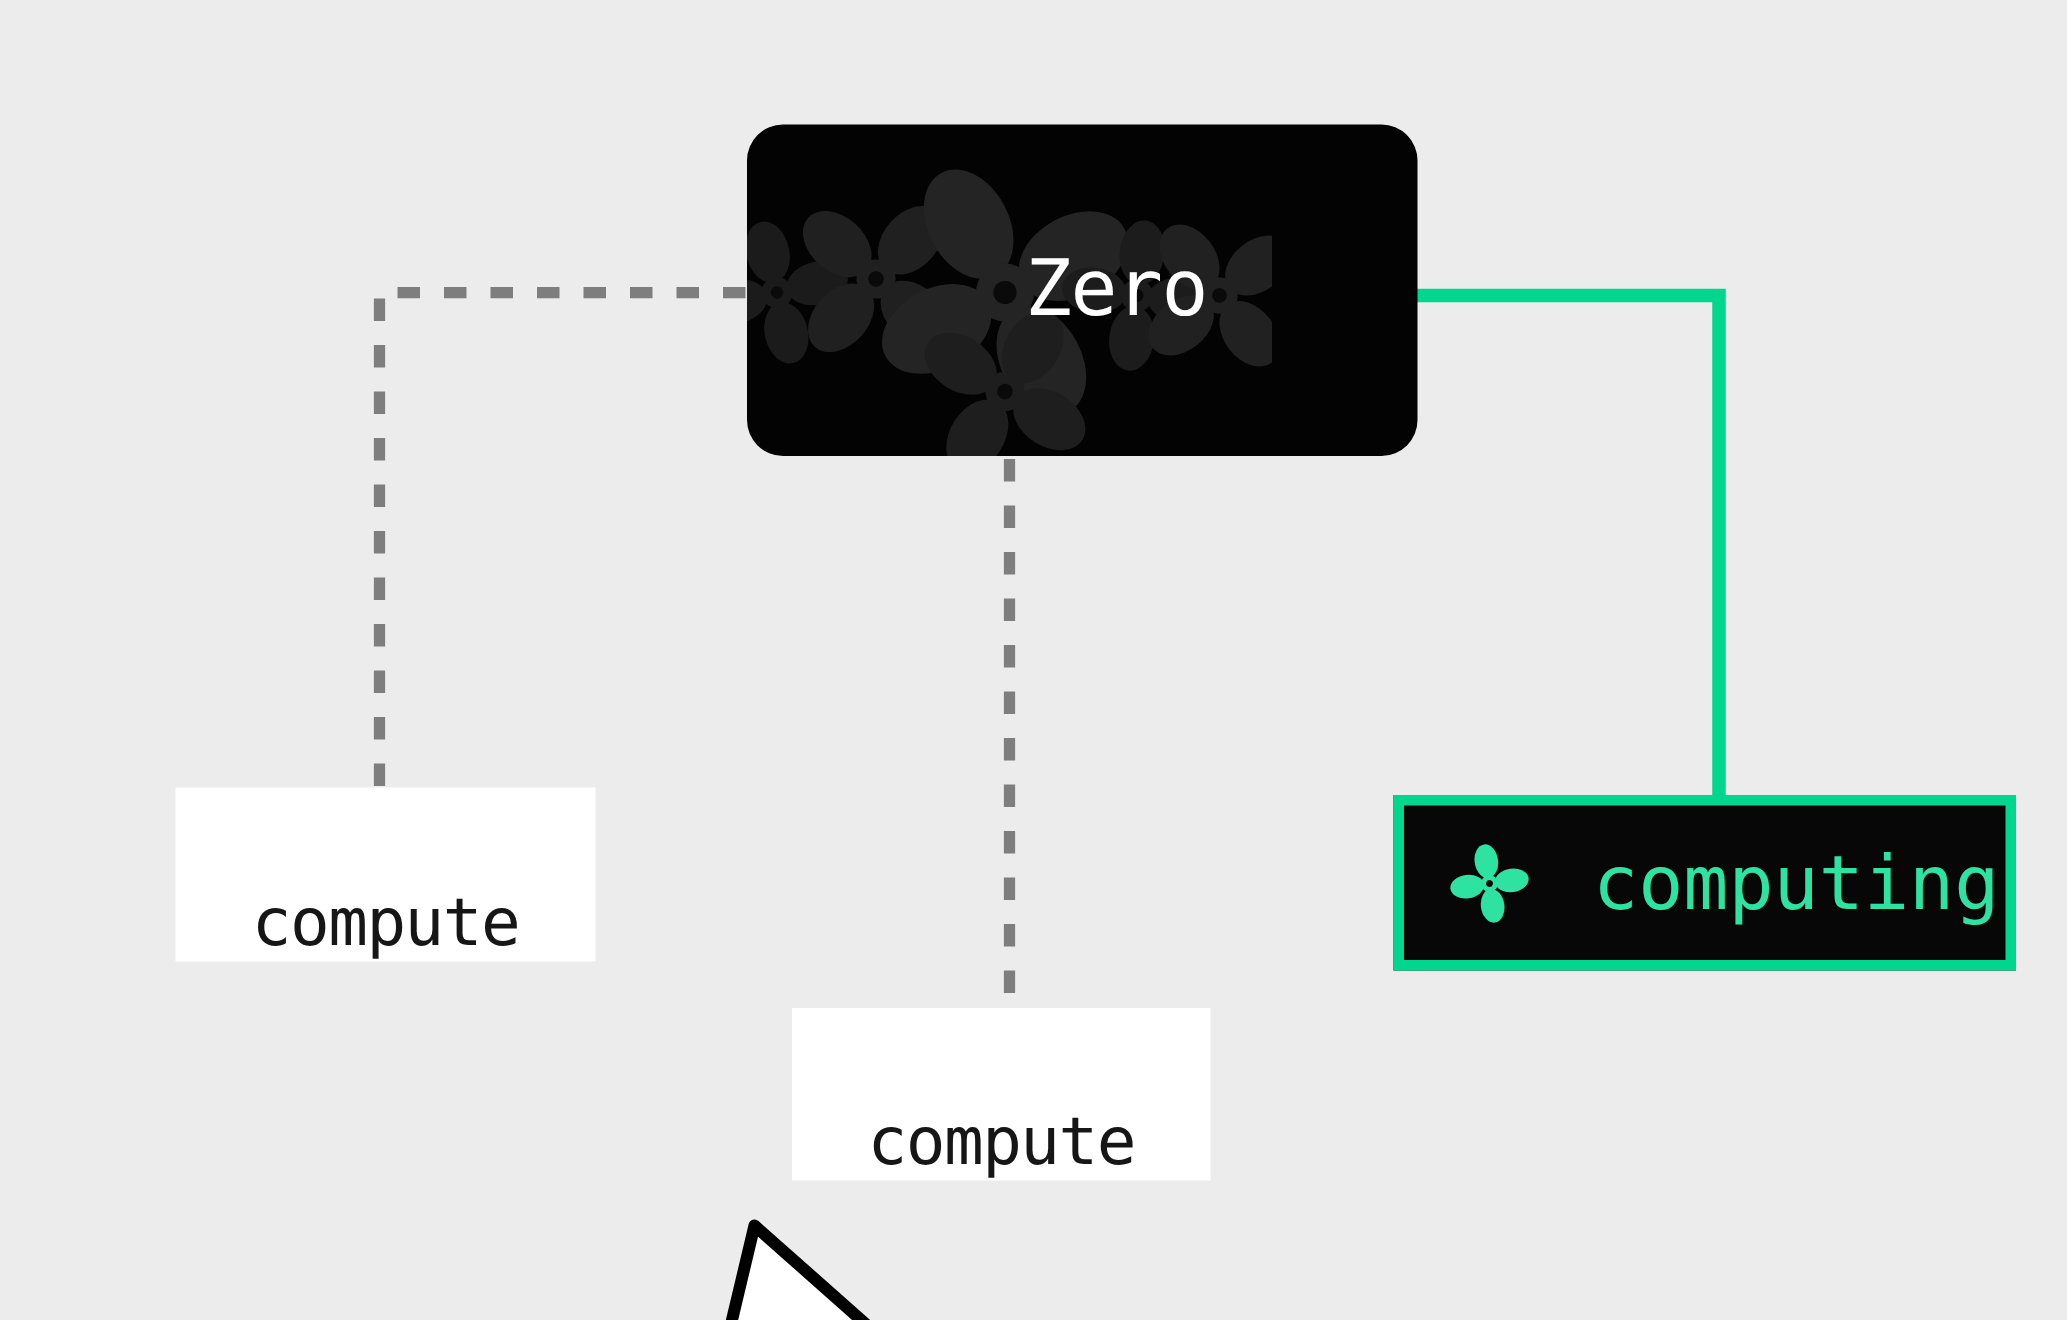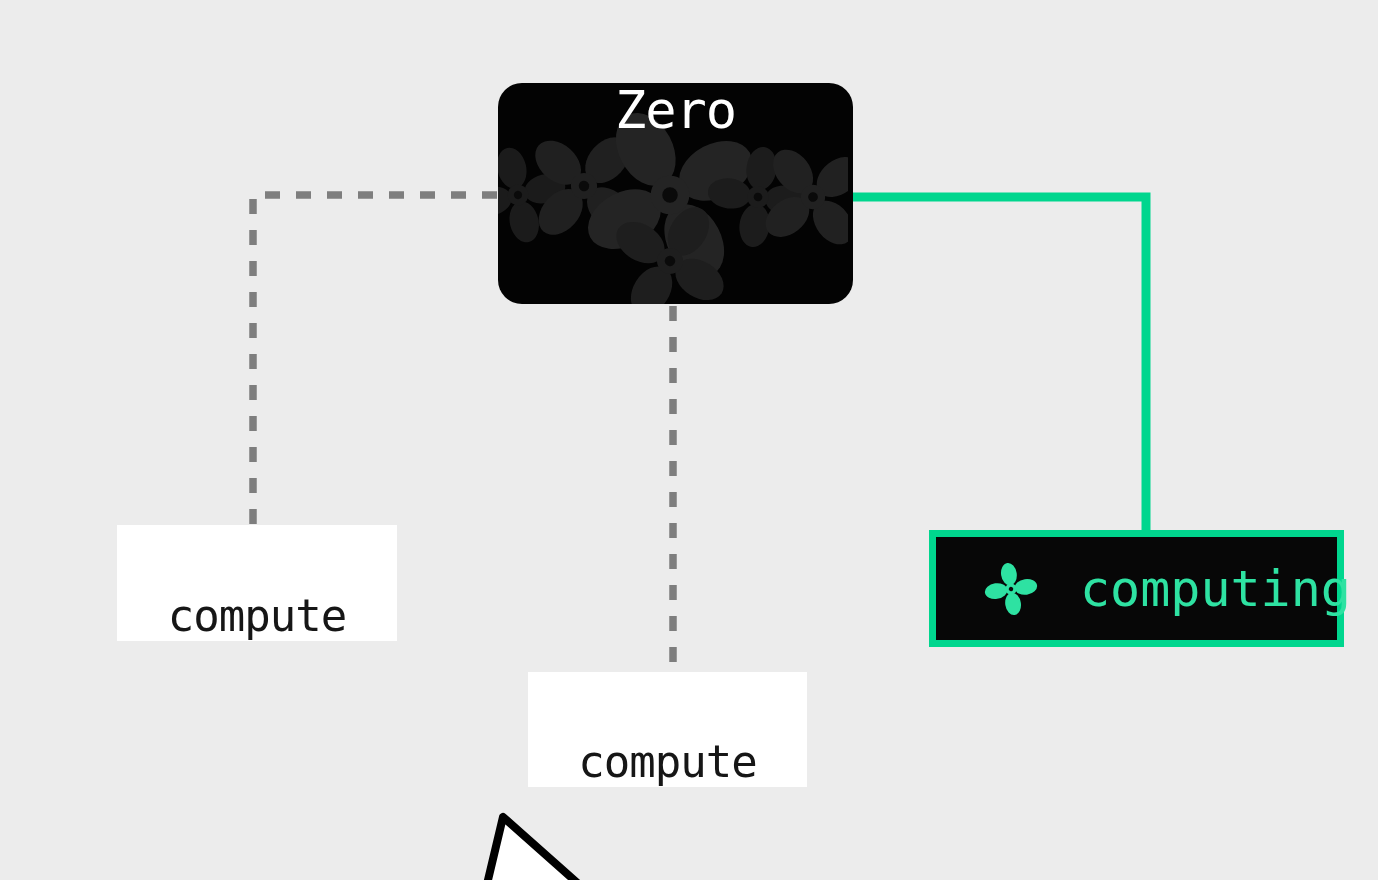--- a/index.html
+++ b/index.html
@@ -19,26 +19,28 @@
     position: absolute;
     left: 0; top: 0;
     width: 1378px;
     height: 880px;
     pointer-events: none;
   }
   
   .cluster-box {
     position: absolute;
     left: 498px; top: 83px;
-    width: 355px; height: 221px;
+    width: 402px; height: 221px;
     background: #030303;
     border-radius: 24px;
     overflow: hidden;
     display: flex;
+    align-items: center;
     justify-content: center;
+    padding-left: 45px;
   }
   .cluster-fans {
     position: absolute;
     left: 0; top: 0;
     width: 350px; height: 221px;
   }
   .cluster-label {
     position: relative;
     color: #ffffff;
     font-size: 52px;
@@ -63,21 +65,21 @@
   
   .computing-box {
     position: absolute;
     left: 929px; top: 530px;
     width: 415px; height: 117px;
     box-sizing: border-box;
     background: #070707;
     border: 7px solid #00d68e;
     display: flex;
     align-items: center;
-    padding-left: 48px;
+    padding-left: 30px;
   }
   .computing-box .fan-icon-svg {
     width: 54px; height: 54px;
     flex: 0 0 auto;
     margin-right: 42px;
   }
   .computing-label {
     color: #2ee2a2;
     font-size: 50px;
     letter-spacing: 0px;

